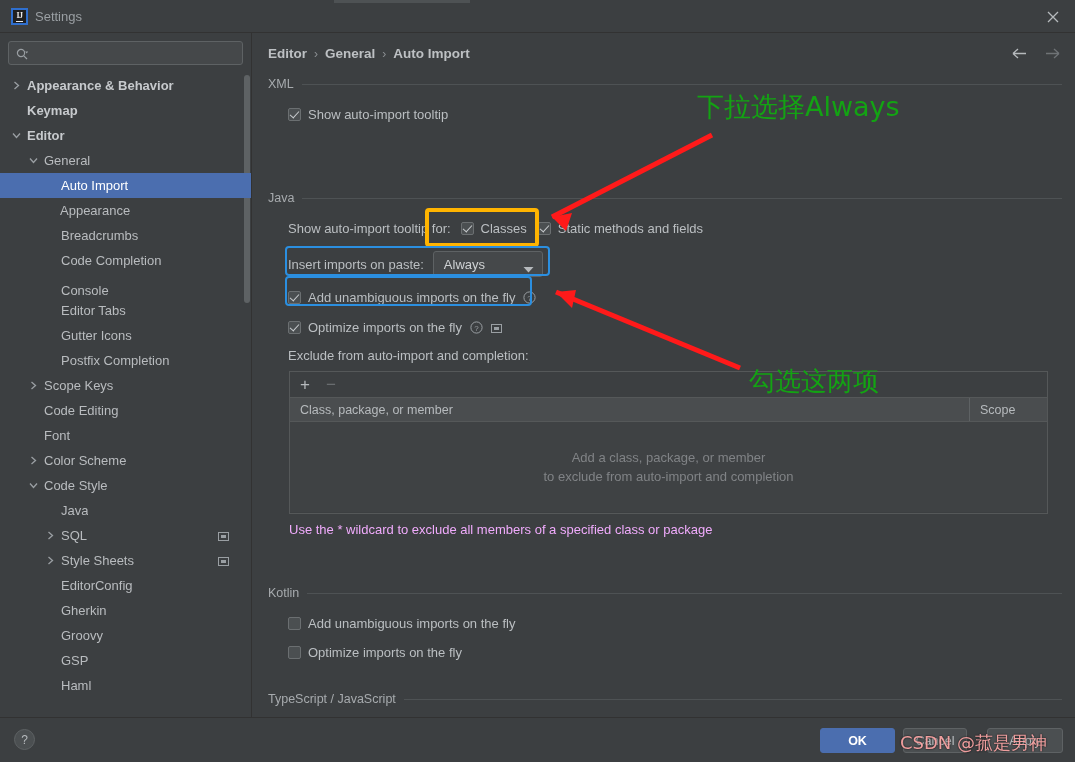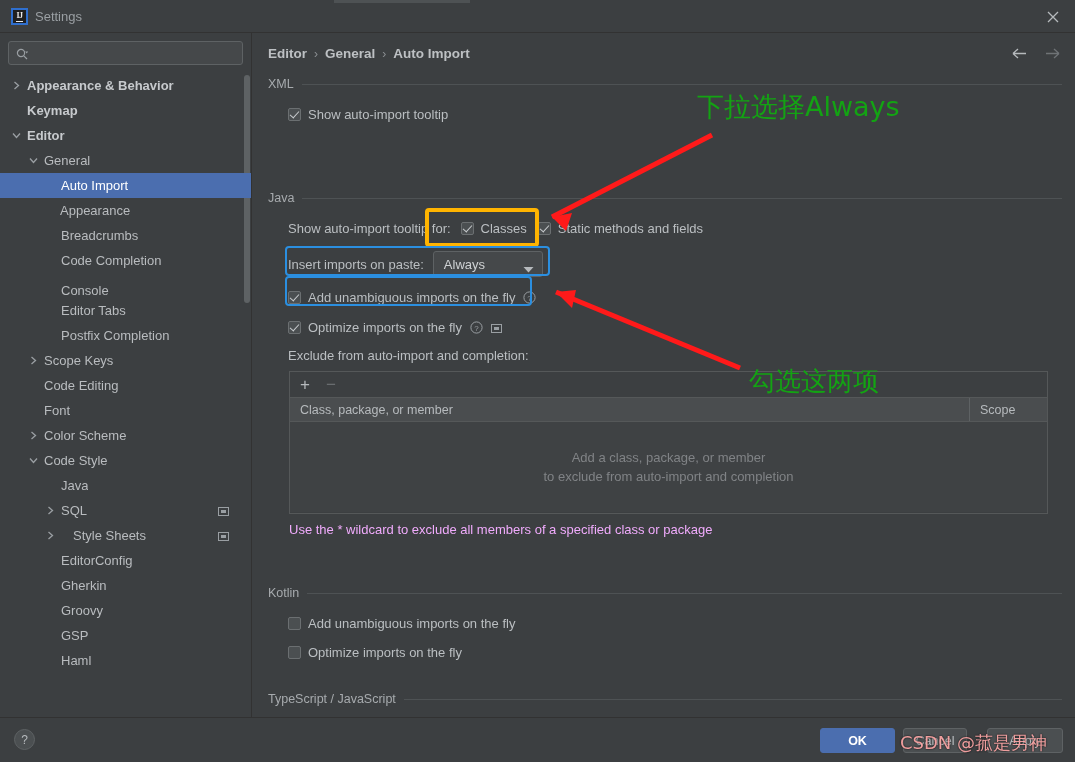--- a/index.html
+++ b/index.html
@@ -355,20 +355,24 @@
           <div class="tree-item" style="padding-left: 44px; align-items: flex-end;">
             <span class="tree-arrow"></span>
             <span class="tree-label" style="margin-left: 4px;">Console</span>
           </div>
           <div class="tree-item" style="padding-left: 44px;">
             <span class="tree-arrow"></span>
             <span class="tree-label" style="margin-left: 4px;">Editor Tabs</span>
           </div>
           <div class="tree-item" style="padding-left: 44px;">
             <span class="tree-arrow"></span>
+            <span class="tree-label" style="margin-left: 4px;">Gutter Icons</span>
+          </div>
+          <div class="tree-item" style="padding-left: 44px;">
+            <span class="tree-arrow"></span>
             <span class="tree-label" style="margin-left: 4px;">Postfix Completion</span>
           </div>
           <div class="tree-item" style="padding-left: 27px;">
             <span class="tree-arrow">
               <svg width="9" height="9" viewBox="0 0 9 9">
                 <path d="M2.5 1 L6.5 4.5 L2.5 8" stroke="#9a9fa3" stroke-width="1.3" fill="none"></path>
               </svg>
             </span>
             <span class="tree-label" style="margin-left: 4px;">Scope Keys</span>
           </div>
@@ -405,21 +409,21 @@
               <svg width="9" height="9" viewBox="0 0 9 9">
                 <path d="M2.5 1 L6.5 4.5 L2.5 8" stroke="#9a9fa3" stroke-width="1.3" fill="none"></path>
               </svg>
             </span>
             <span class="tree-label" style="margin-left: 4px;">SQL</span>
             <span class="tree-scope-icon"><svg width="11" height="11" viewBox="0 0 11 11">
                 <rect x="0.5" y="1.5" width="10" height="8" stroke="#9a9fa3" stroke-width="1" fill="none"></rect>
                 <rect x="3" y="4" width="5" height="3" fill="#9a9fa3"></rect>
               </svg></span>
           </div>
-          <div class="tree-item" style="padding-left: 44px; gap: 12px;">
+          <div class="tree-item" style="padding-left: 44px;">
             <span class="tree-arrow">
               <svg width="9" height="9" viewBox="0 0 9 9">
                 <path d="M2.5 1 L6.5 4.5 L2.5 8" stroke="#9a9fa3" stroke-width="1.3" fill="none"></path>
               </svg>
             </span>
             <span class="tree-label" style="margin-left: 4px;">Style Sheets</span>
             <span class="tree-scope-icon"><svg width="11" height="11" viewBox="0 0 11 11">
                 <rect x="0.5" y="1.5" width="10" height="8" stroke="#9a9fa3" stroke-width="1" fill="none"></rect>
                 <rect x="3" y="4" width="5" height="3" fill="#9a9fa3"></rect>
               </svg></span>

